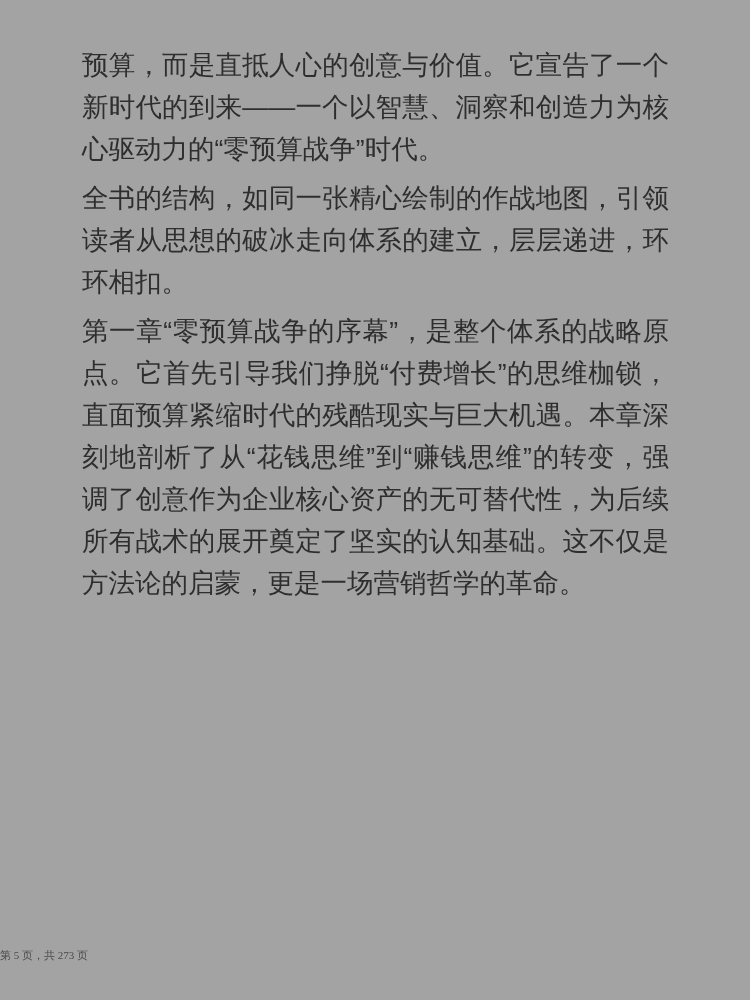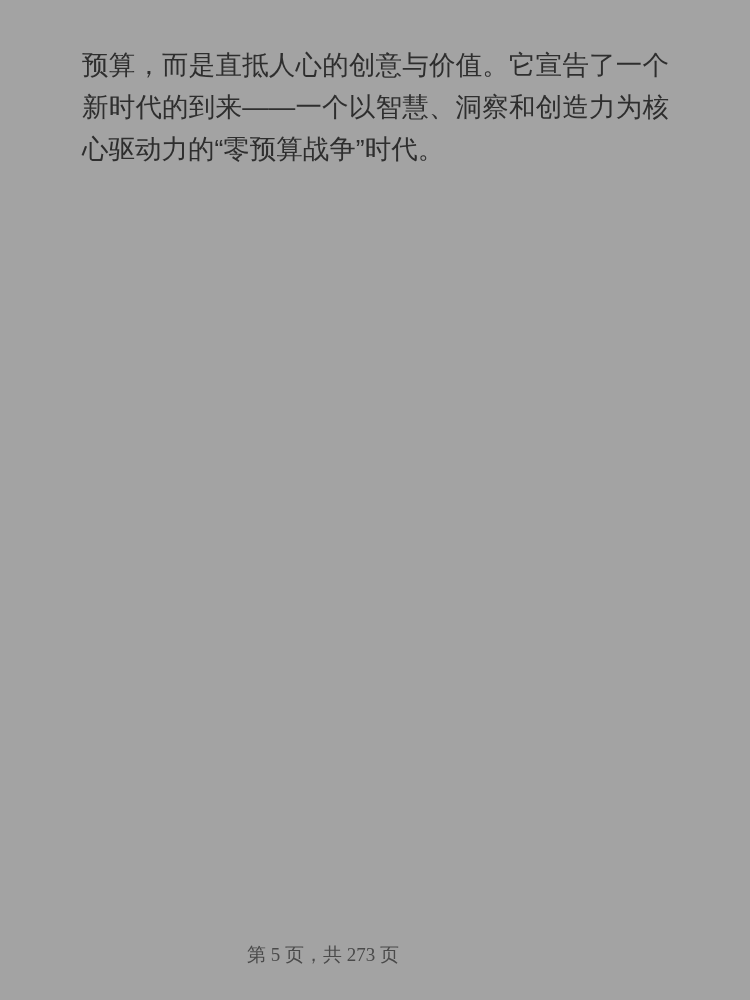--- a/index.html
+++ b/index.html
@@ -35,31 +35,33 @@
     text-justify: inter-ideograph;
     word-break: break-all;
     overflow-wrap: anywhere;
     font-family: "Liberation Sans", sans-serif;
   }
   .page-footer {
     position: absolute;
     top: 944px;
     left: 0;
     width: 646px;
-    text-align: center;
-    font-size: 19px;
+    text-align: left;
+    font-size: 11px;
     line-height: 22px;
     color: #4a4a4a;
     font-family: "Liberation Serif", serif;
   }
 </style>
 </head>
 <body>
 
 <div class="page">
 
   <div class="text-block">
     <p>预算，而是直抵人心的创意与价值。它宣告了一个新时代的到来——一个以智慧、洞察和创造力为核心驱动力的“零预算战争”时代。</p>
+    <p>全书的结构，如同一张精心绘制的作战地图，引领读者从思想的破冰走向体系的建立，层层递进，环环相扣。</p>
+    <p>第一章“零预算战争的序幕”，是整个体系的战略原点。它首先引导我们挣脱“付费增长”的思维枷锁，直面预算紧缩时代的残酷现实与巨大机遇。本章深刻地剖析了从“花钱思维”到“赚钱思维”的转变，强调了创意作为企业核心资产的无可替代性，为后续所有战术的展开奠定了坚实的认知基础。这不仅是方法论的启蒙，更是一场营销哲学的革命。</p>
   </div>
 
   <div class="page-footer">第 5 页，共 273 页</div>
 
 </div>
 
 </body></html>

